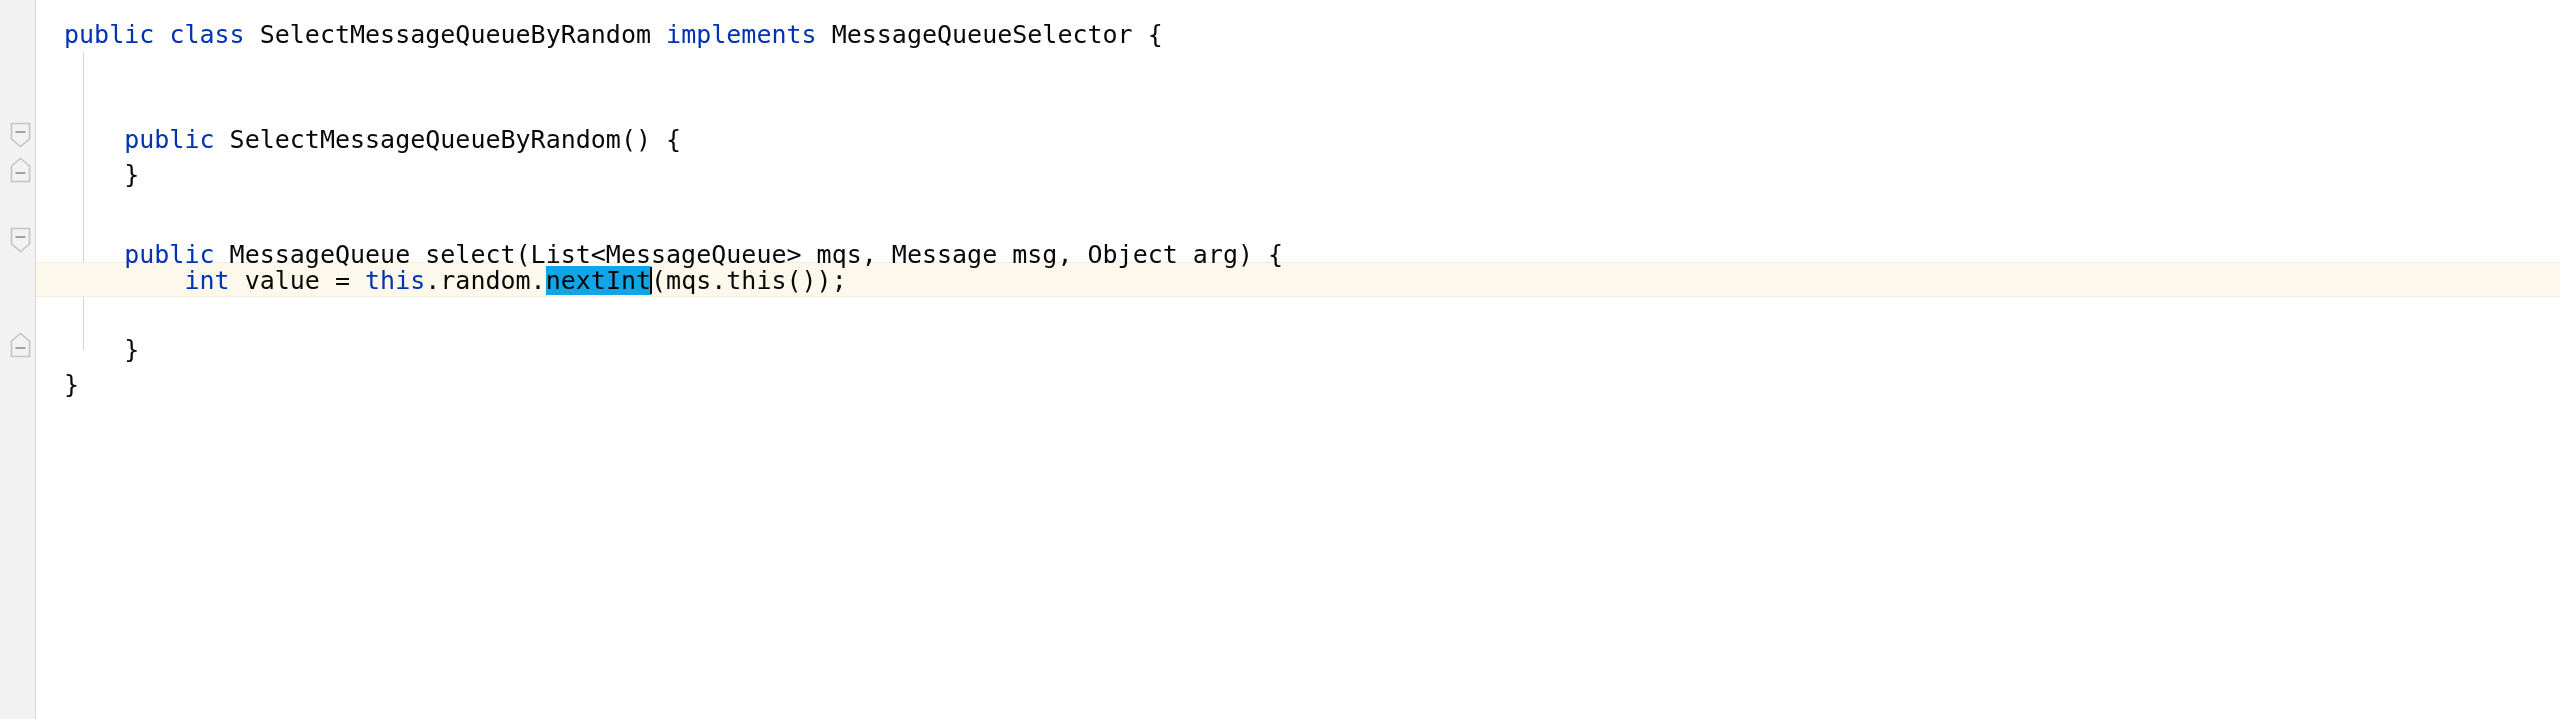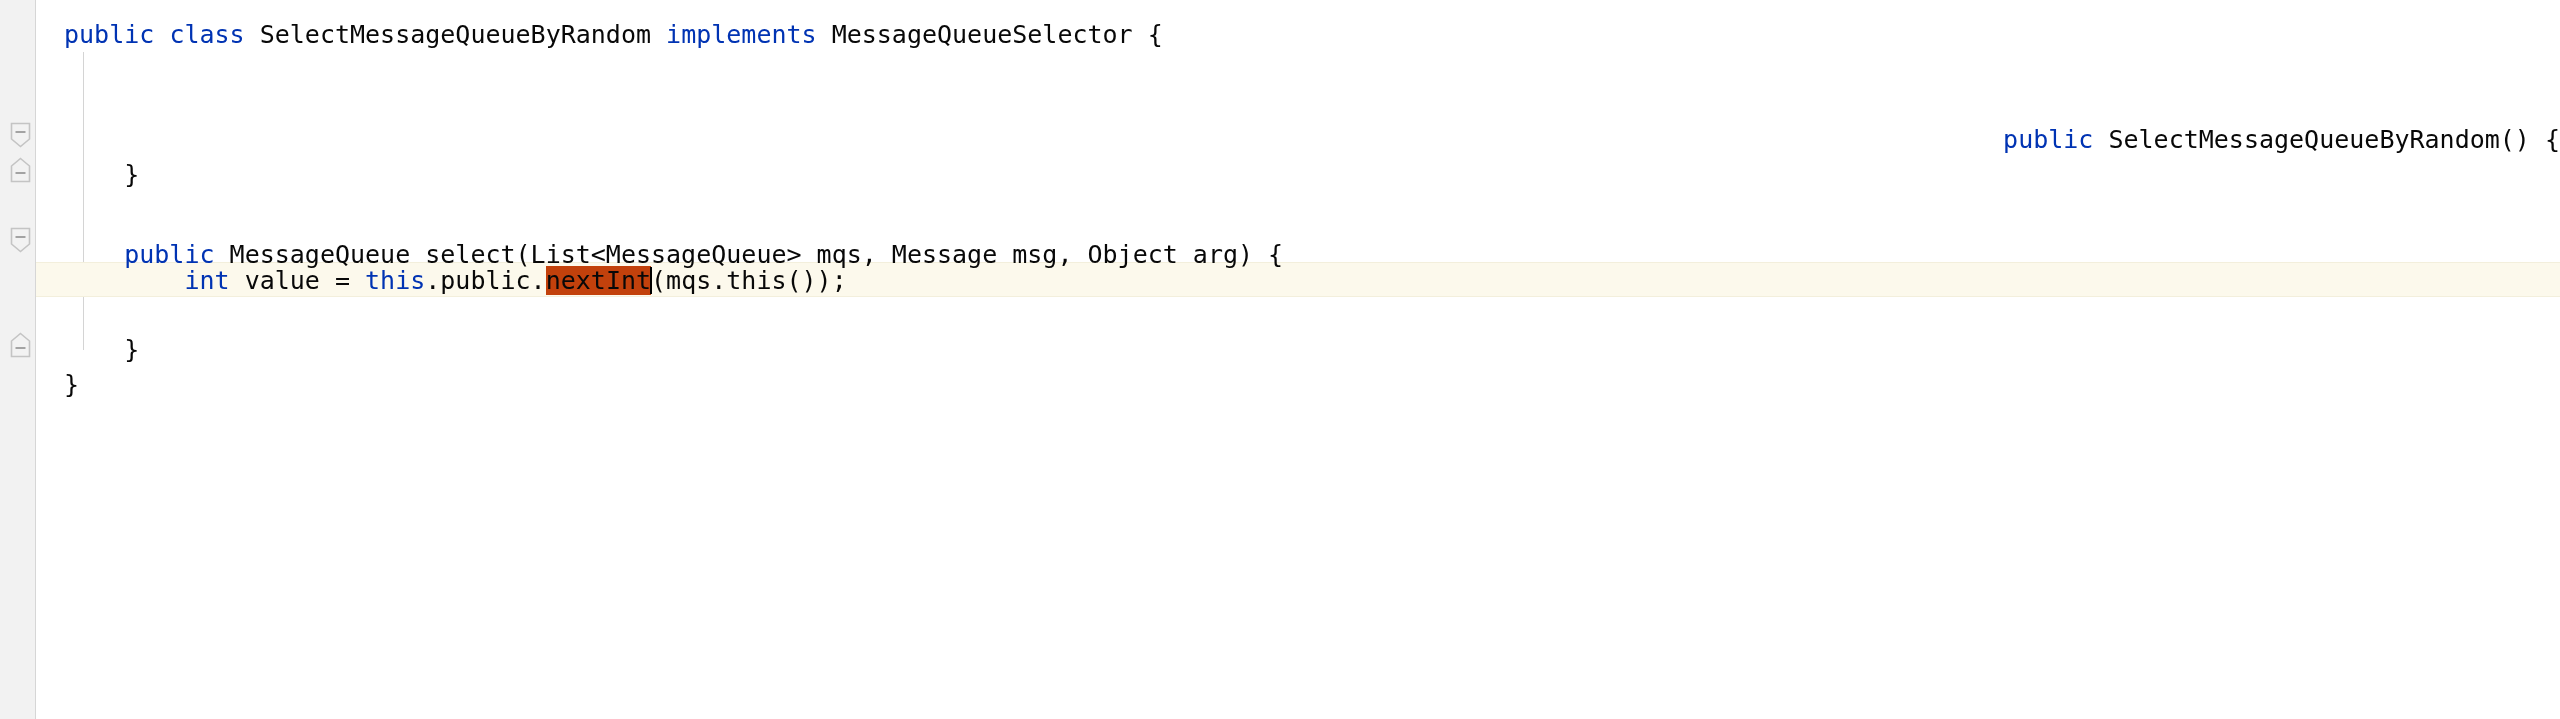--- a/index.html
+++ b/index.html
@@ -82,21 +82,21 @@
   .code-line.current {
     background: #fcf9ec;
     border-top: 1px solid #f3efdc;
     border-bottom: 1px solid #f3efdc;
     box-sizing: border-box;
   }
 
   
   .kw   { color: #0033b3; }
   .id   { color: #080808; }
-  .sel  { background: #c2410c; }
+  .sel  { background: #0ea5e9; }
 
   
   .caret {
     display: inline-block;
     width: 2px;
     height: 27px;
     background: #000000;
     vertical-align: -5px;
     margin-left: -1px;
     margin-right: -1px;
@@ -131,22 +131,22 @@
           <path d="M10.5 1.5 L19.5 9 V24.5 H1.5 V9 Z" fill="none" stroke="#c4c4c4" stroke-width="1.6"></path>
           <line x1="5.5" x2="15.5" y1="16" y2="16" stroke="#9a9a9a" stroke-width="1.8"></line>
         </svg>
       </div>
     </div>
 
   <div id="code-area">
       <div class="indent-guide" style="left: 47px; top: 52px; height: 298px;"></div>
       <div class="code-line" style="top: 17px;"><span class="txt"><span class="kw">public</span><span class="id"> </span><span class="kw">class</span><span class="id"> SelectMessageQueueByRandom </span><span class="kw">implements</span><span class="id"> MessageQueueSelector {</span></span></div>
       <div class="code-line" style="top: 87px;"><span class="txt">&nbsp;</span></div>
-      <div class="code-line" style="top: 122px; text-align: right;"><span class="txt"><span class="id">    </span><span class="kw">public</span><span class="id"> SelectMessageQueueByRandom() {</span></span></div>
+      <div class="code-line" style="top: 122px;"><span class="txt"><span class="id">    </span><span class="kw">public</span><span class="id"> SelectMessageQueueByRandom() {</span></span></div>
       <div class="code-line" style="top: 157px;"><span class="txt"><span class="id">    }</span></span></div>
       <div class="code-line" style="top: 192px;"><span class="txt">&nbsp;</span></div>
       <div class="code-line" style="top: 237px;"><span class="txt"><span class="id">    </span><span class="kw">public</span><span class="id"> MessageQueue select(List&lt;MessageQueue&gt; mqs, Message msg, Object arg) {</span></span></div>
-      <div class="code-line current" style="top: 262px;"><span class="txt"><span class="id">        </span><span class="kw">int</span><span class="id"> value = </span><span class="kw">this</span><span class="id">.public.</span><span class="id sel">nextInt</span><span class="caret"></span><span class="id">(mqs.this());</span></span></div>
+      <div class="code-line current" style="top: 262px;"><span class="txt"><span class="id">        </span><span class="kw">int</span><span class="id"> value = </span><span class="kw">this</span><span class="id">.random.</span><span class="id sel">nextInt</span><span class="caret"></span><span class="id">(mqs.this());</span></span></div>
       <div class="code-line" style="top: 332px;"><span class="txt"><span class="id">    }</span></span></div>
       <div class="code-line" style="top: 367px;"><span class="txt"><span class="id">}</span></span></div>
     </div>
 
 </div>
 
 </body></html>

